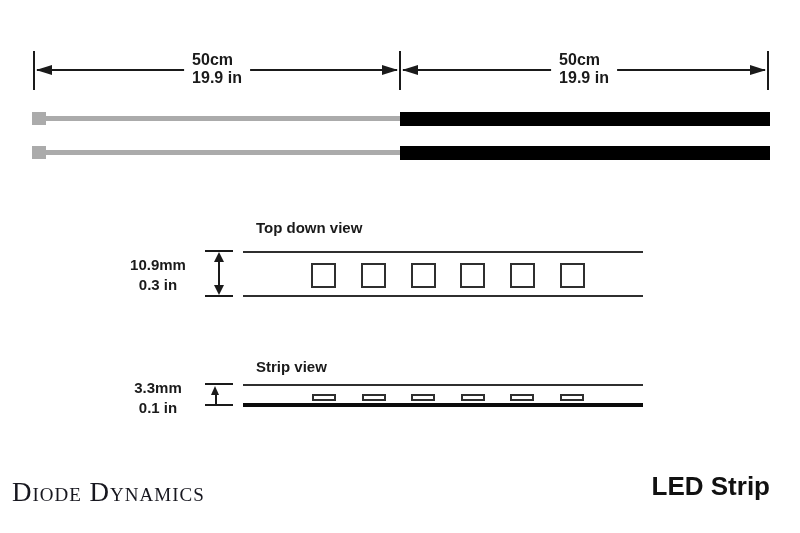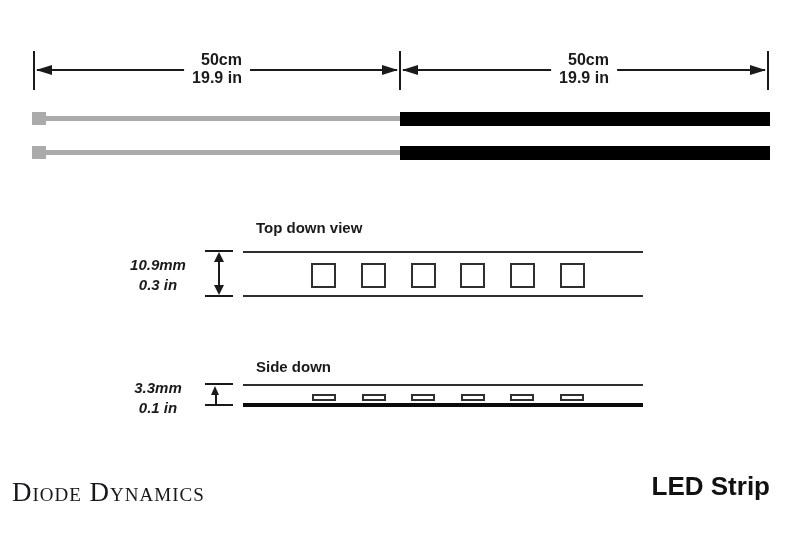--- a/index.html
+++ b/index.html
@@ -13,21 +13,21 @@
   
   .dim-h{position:absolute;top:51px;height:39px;}
   .dim-h .tick{position:absolute;top:0;width:2px;height:39px;background:var(--ink);}
   .dim-h .tick.left{left:0}
   .dim-h .tick.right{right:0}
   .dim-h .hline{position:absolute;top:18px;left:4px;right:4px;height:2px;background:var(--ink);}
   .arr{position:absolute;width:0;height:0;top:14px;}
   .arr.l{left:3px;border-top:5px solid transparent;border-bottom:5px solid transparent;border-right:16px solid var(--ink);}
   .arr.r{right:3px;border-top:5px solid transparent;border-bottom:5px solid transparent;border-left:16px solid var(--ink);}
   .dim-h .dlabel{position:absolute;left:50%;top:0;transform:translateX(-50%);
-    background:var(--background);padding:0 8px;text-align:right;
+    background:var(--background);padding:0 8px;text-align:left;
     font-weight:bold;font-size:16px;line-height:18px;color:var(--ink);white-space:nowrap;}
 
   
   .connector{position:absolute;width:14px;height:13px;background:var(--wire-gray);}
   .wire{position:absolute;width:356px;height:5px;background:var(--wire-gray);}
   .ledbar{position:absolute;width:370px;height:14px;background:var(--strip-black);}
 
   
   .view-label{position:absolute;font-weight:bold;font-size:15px;color:var(--ink);}
 
@@ -45,21 +45,21 @@
     display:flex;justify-content:space-between;}
   .led-flat{width:24px;height:7px;border:2px solid var(--outline-dark);background:var(--background);}
 
   
   .vtick{position:absolute;width:28px;height:2px;background:var(--ink);}
   .vshaft{position:absolute;width:2px;background:var(--ink);}
   .varr{position:absolute;width:0;height:0;}
   .varr.up{border-left:5px solid transparent;border-right:5px solid transparent;border-bottom:10px solid var(--ink);}
   .varr.down{border-left:5px solid transparent;border-right:5px solid transparent;border-top:10px solid var(--ink);}
   .vlabel{position:absolute;width:80px;text-align:center;font-weight:bold;font-size:15px;
-    line-height:20px;color:var(--ink);white-space:nowrap;font-style:italic;}
+    line-height:20px;color:var(--ink);white-space:nowrap;}
 
   
   .logo{position:absolute;left:12px;top:477px;font-family:"Liberation Serif",serif;
     font-variant:small-caps;font-size:27px;letter-spacing:1px;color:var(--logo-ink);}
   .product{position:absolute;right:30px;top:471px;font-weight:bold;font-size:26px;color:#111;}
 </style>
 </head>
 <body>
 
 <div class="canvas">
@@ -117,21 +117,21 @@
     <div class="vtick" style="left:205px;top:295px;"></div>
     <div class="vshaft" style="left:218px;top:256px;height:36px;"></div>
     <div class="varr up" style="left:214px;top:252px;"></div>
     <div class="varr down" style="left:214px;top:285px;"></div>
     <div class="vlabel" style="left:118px;top:255px;">
       <div>10.9mm</div>
       <div>0.3 in</div>
     </div>
   </div>
 
-  <div class="view-label" style="left:256px;top:358px;">Side down</div>
+  <div class="view-label" style="left:256px;top:358px;">Strip view</div>
   <div class="sv-body">
     <div class="sv-leds">
         <div class="led-flat"></div>
         <div class="led-flat"></div>
         <div class="led-flat"></div>
         <div class="led-flat"></div>
         <div class="led-flat"></div>
         <div class="led-flat"></div>
       </div>
   </div>

